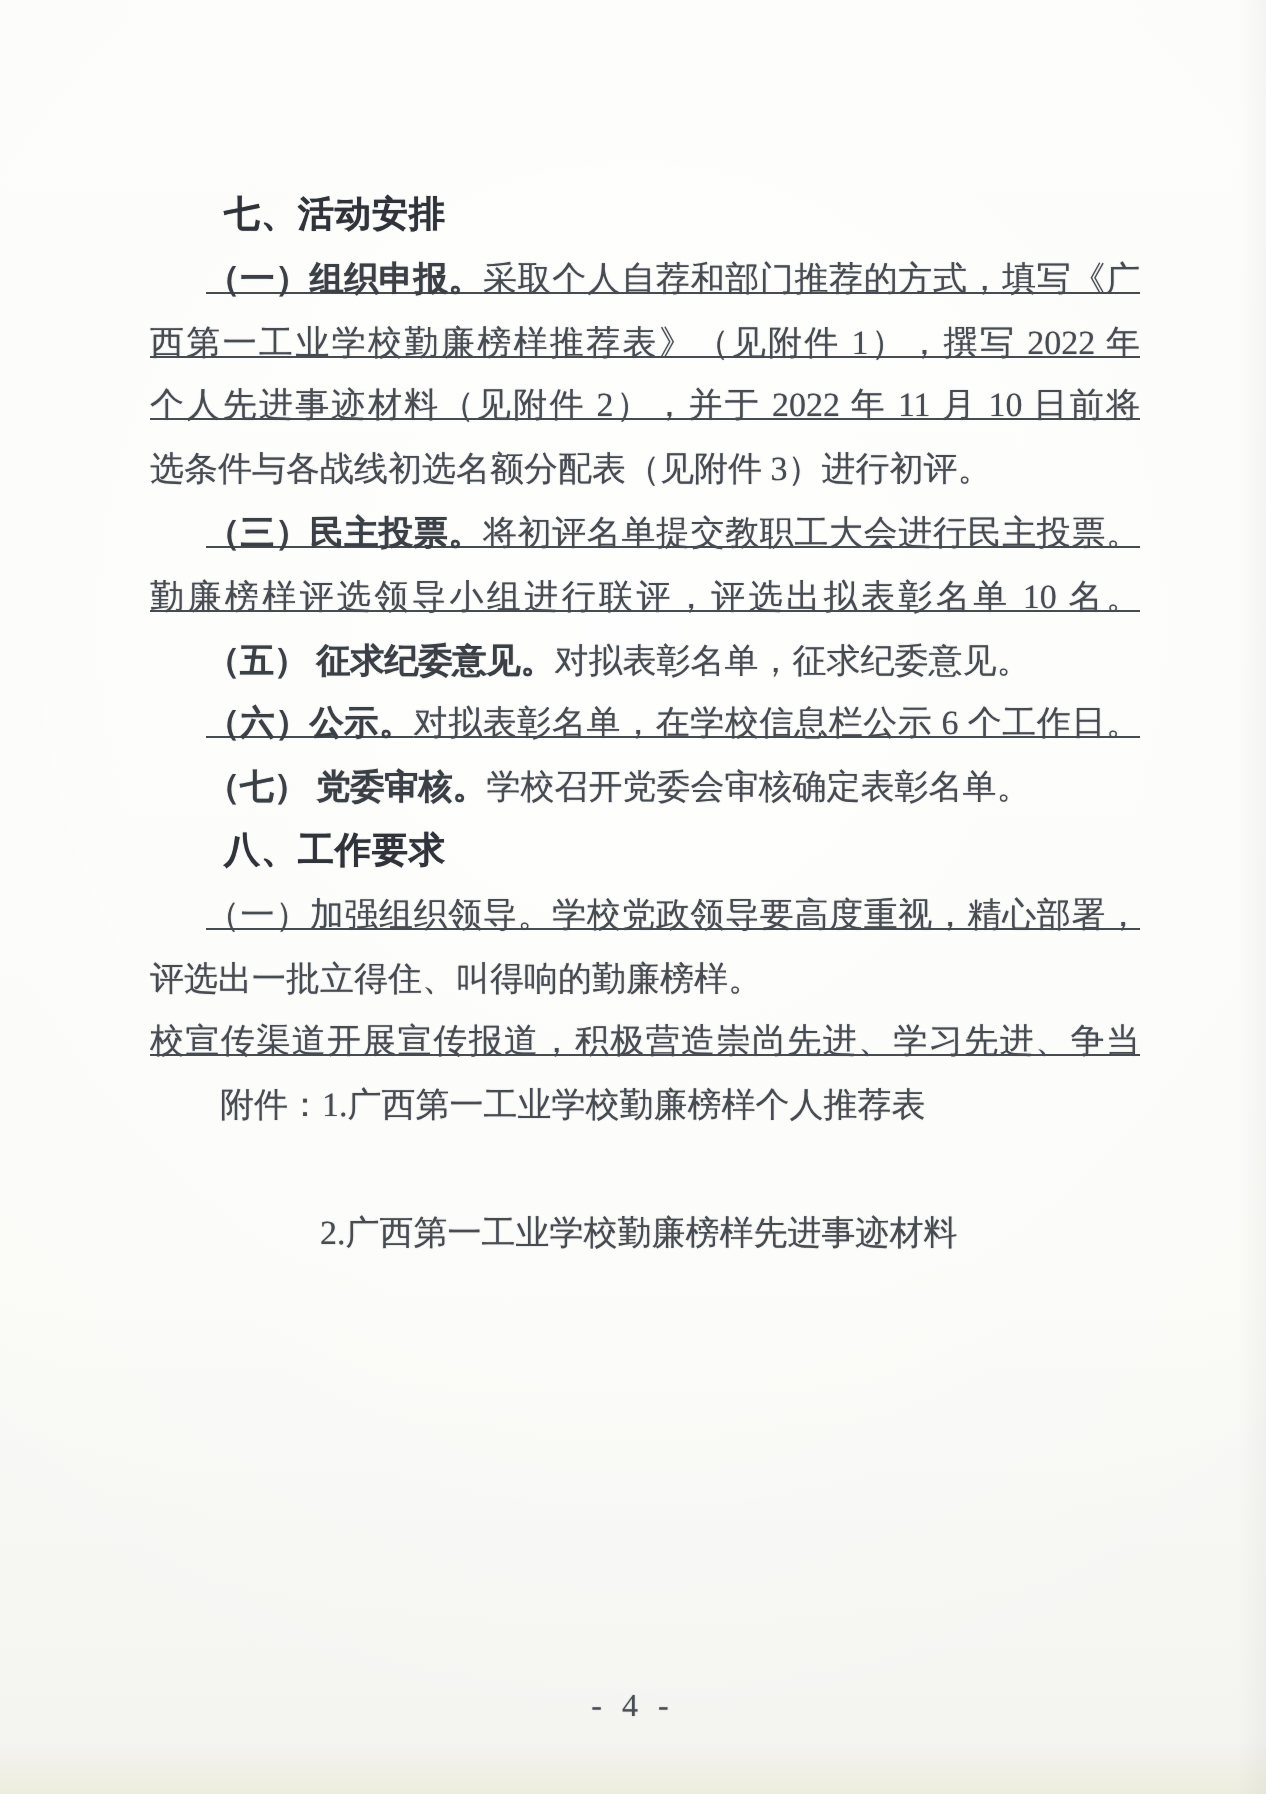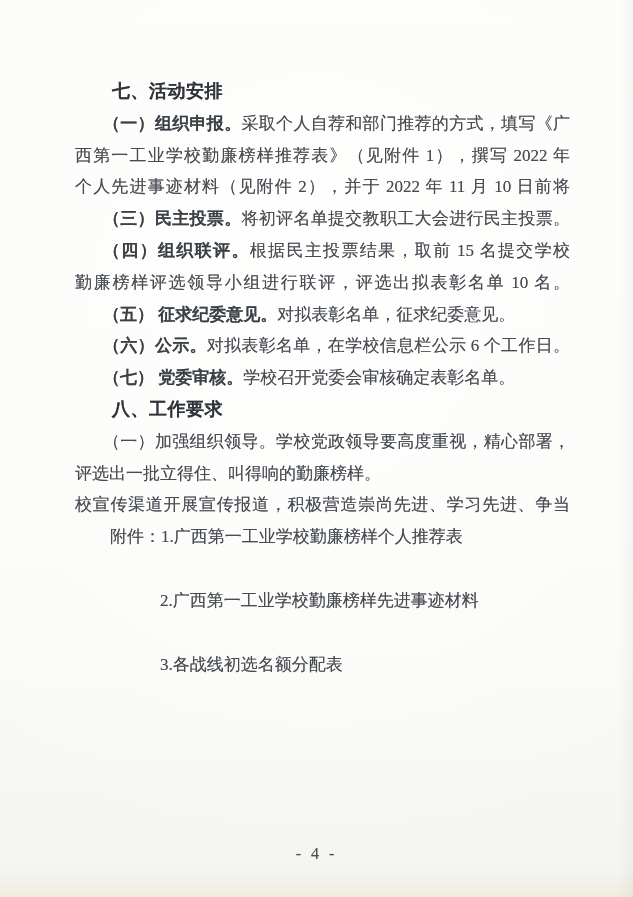--- a/index.html
+++ b/index.html
@@ -22,35 +22,36 @@
     content: "";
     position: absolute;
     top: 0; right: 0; bottom: 0;
     width: 14px;
     background: linear-gradient(90deg, rgba(0,0,0,0) 0%, rgba(90,90,85,0.05) 100%);
     pointer-events: none;
   }
   .content {
     position: absolute;
     left: 75px;
-    top: 76px;
+    top: 92px;
     width: 495px;
   }
   .ln {
     height: 31.8px;
     line-height: 31.8px;
     font-size: 17px;
     color: #474b52;
     white-space: nowrap;
     text-shadow: 0 0 0.6px rgba(72,76,84,0.55);
   }
   .ln.justify {
     white-space: normal;
     text-align: justify;
     text-align-last: justify;
+    text-decoration: underline;
   }
   .ln.indent   { padding-left: 28px; }
   .ln.heading  {
     padding-left: 37px;
     font-family: "Liberation Sans", "DejaVu Sans", sans-serif;
     font-weight: 600;
     font-size: 18px;
     color: #30343a;
     letter-spacing: 0.5px;
     text-shadow: 0 0 0.5px rgba(45,50,58,0.6);
@@ -78,40 +79,39 @@
 
 <div class="sheet">
   <div class="content">
 
     <div class="ln heading">七、活动安排</div>
 
     <div class="ln indent justify"><span class="b">（一）组织申报。</span><span>采取个人自荐和部门推荐的方式，填写《广</span></div>
     <div class="ln justify">西第一工业学校勤廉榜样推荐表》（见附件 1），撰写 2022 年</div>
     <div class="ln justify">个人先进事迹材料（见附件 2），并于 2022 年 11 月 10 日前将</div>
 
+    <div class="ln">选条件与各战线初选名额分配表（见附件 3）进行初评。</div>
 
     <div class="ln indent justify"><span class="b">（三）民主投票。</span><span>将初评名单提交教职工大会进行民主投票。</span></div>
 
-    <div class="ln indent justify"><span class="b">（四）组织联评。</span><span>根据民主投票结果，取前 15 名提交学校</span></div>
     <div class="ln justify">勤廉榜样评选领导小组进行联评，评选出拟表彰名单 10 名。</div>
 
     <div class="ln indent"><span class="b">（五） 征求纪委意见。</span><span>对拟表彰名单，征求纪委意见。</span></div>
 
     <div class="ln indent justify"><span class="b">（六）公示。</span><span>对拟表彰名单，在学校信息栏公示 6 个工作日。</span></div>
 
     <div class="ln indent"><span class="b">（七） 党委审核。</span><span>学校召开党委会审核确定表彰名单。</span></div>
 
 
     <div class="ln heading">八、工作要求</div>
 
     <div class="ln indent justify">（一）加强组织领导。学校党政领导要高度重视，精心部署，</div>
     <div class="ln">评选出一批立得住、叫得响的勤廉榜样。</div>
 
     <div class="ln justify">校宣传渠道开展宣传报道，积极营造崇尚先进、学习先进、争当</div>
 
     <div class="ln attach-head">附件：1.广西第一工业学校勤廉榜样个人推荐表</div>
     <div class="ln attach-item">2.广西第一工业学校勤廉榜样先进事迹材料</div>
-    <div class="ln attach-item">3.各战线初选名额分配表</div>
 
   </div>
 
   <div class="pageno">- 4 -</div>
 </div>
 
 </body></html>

